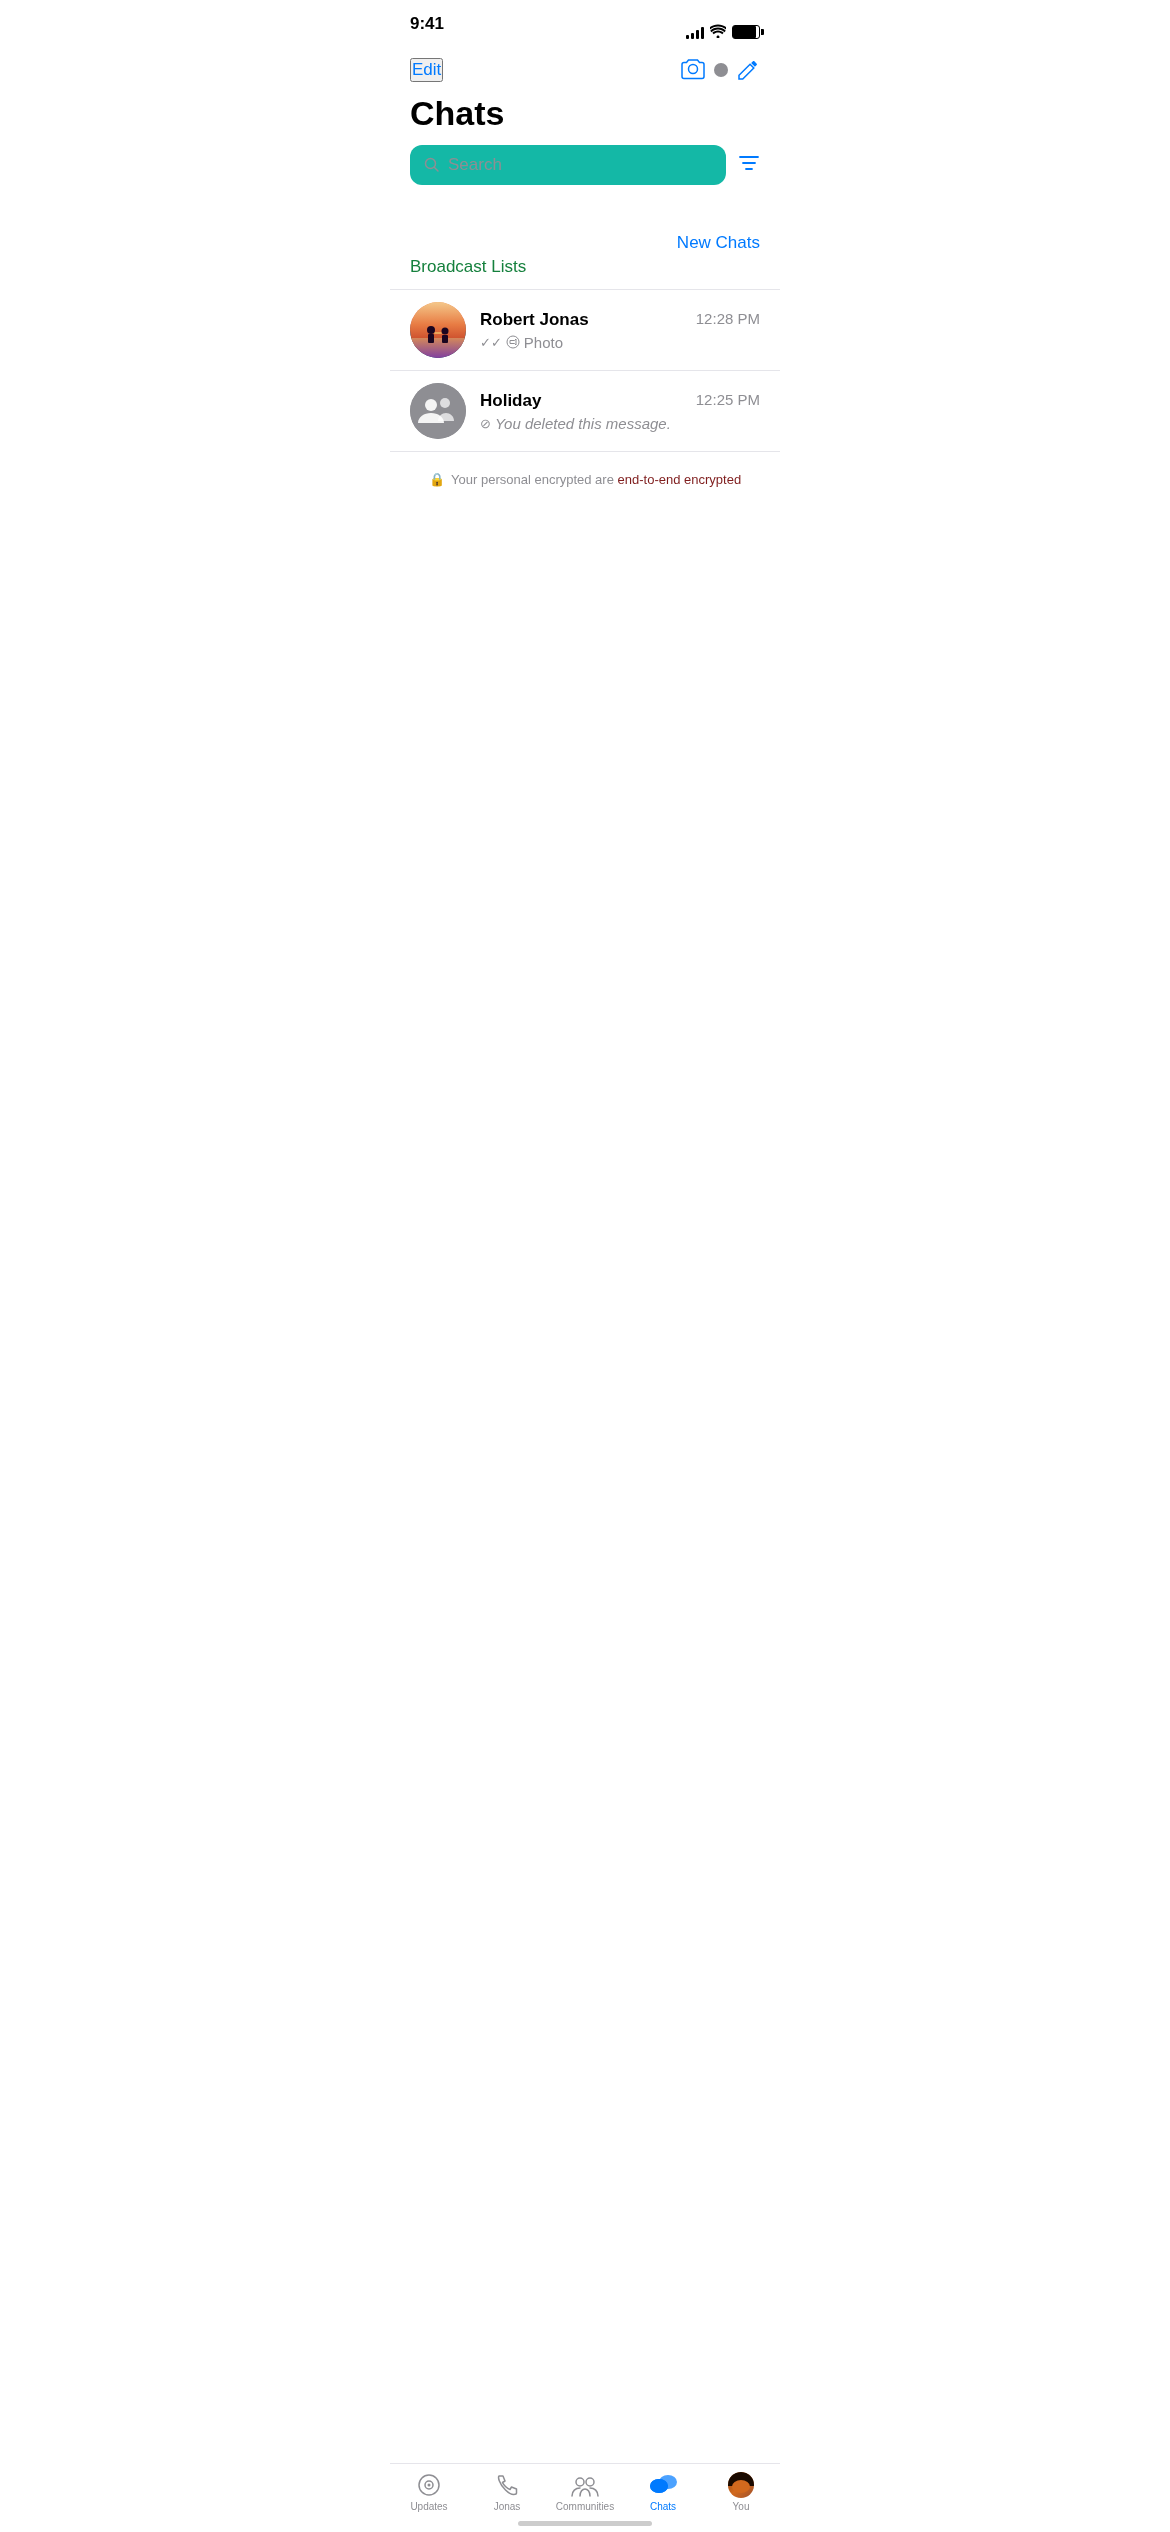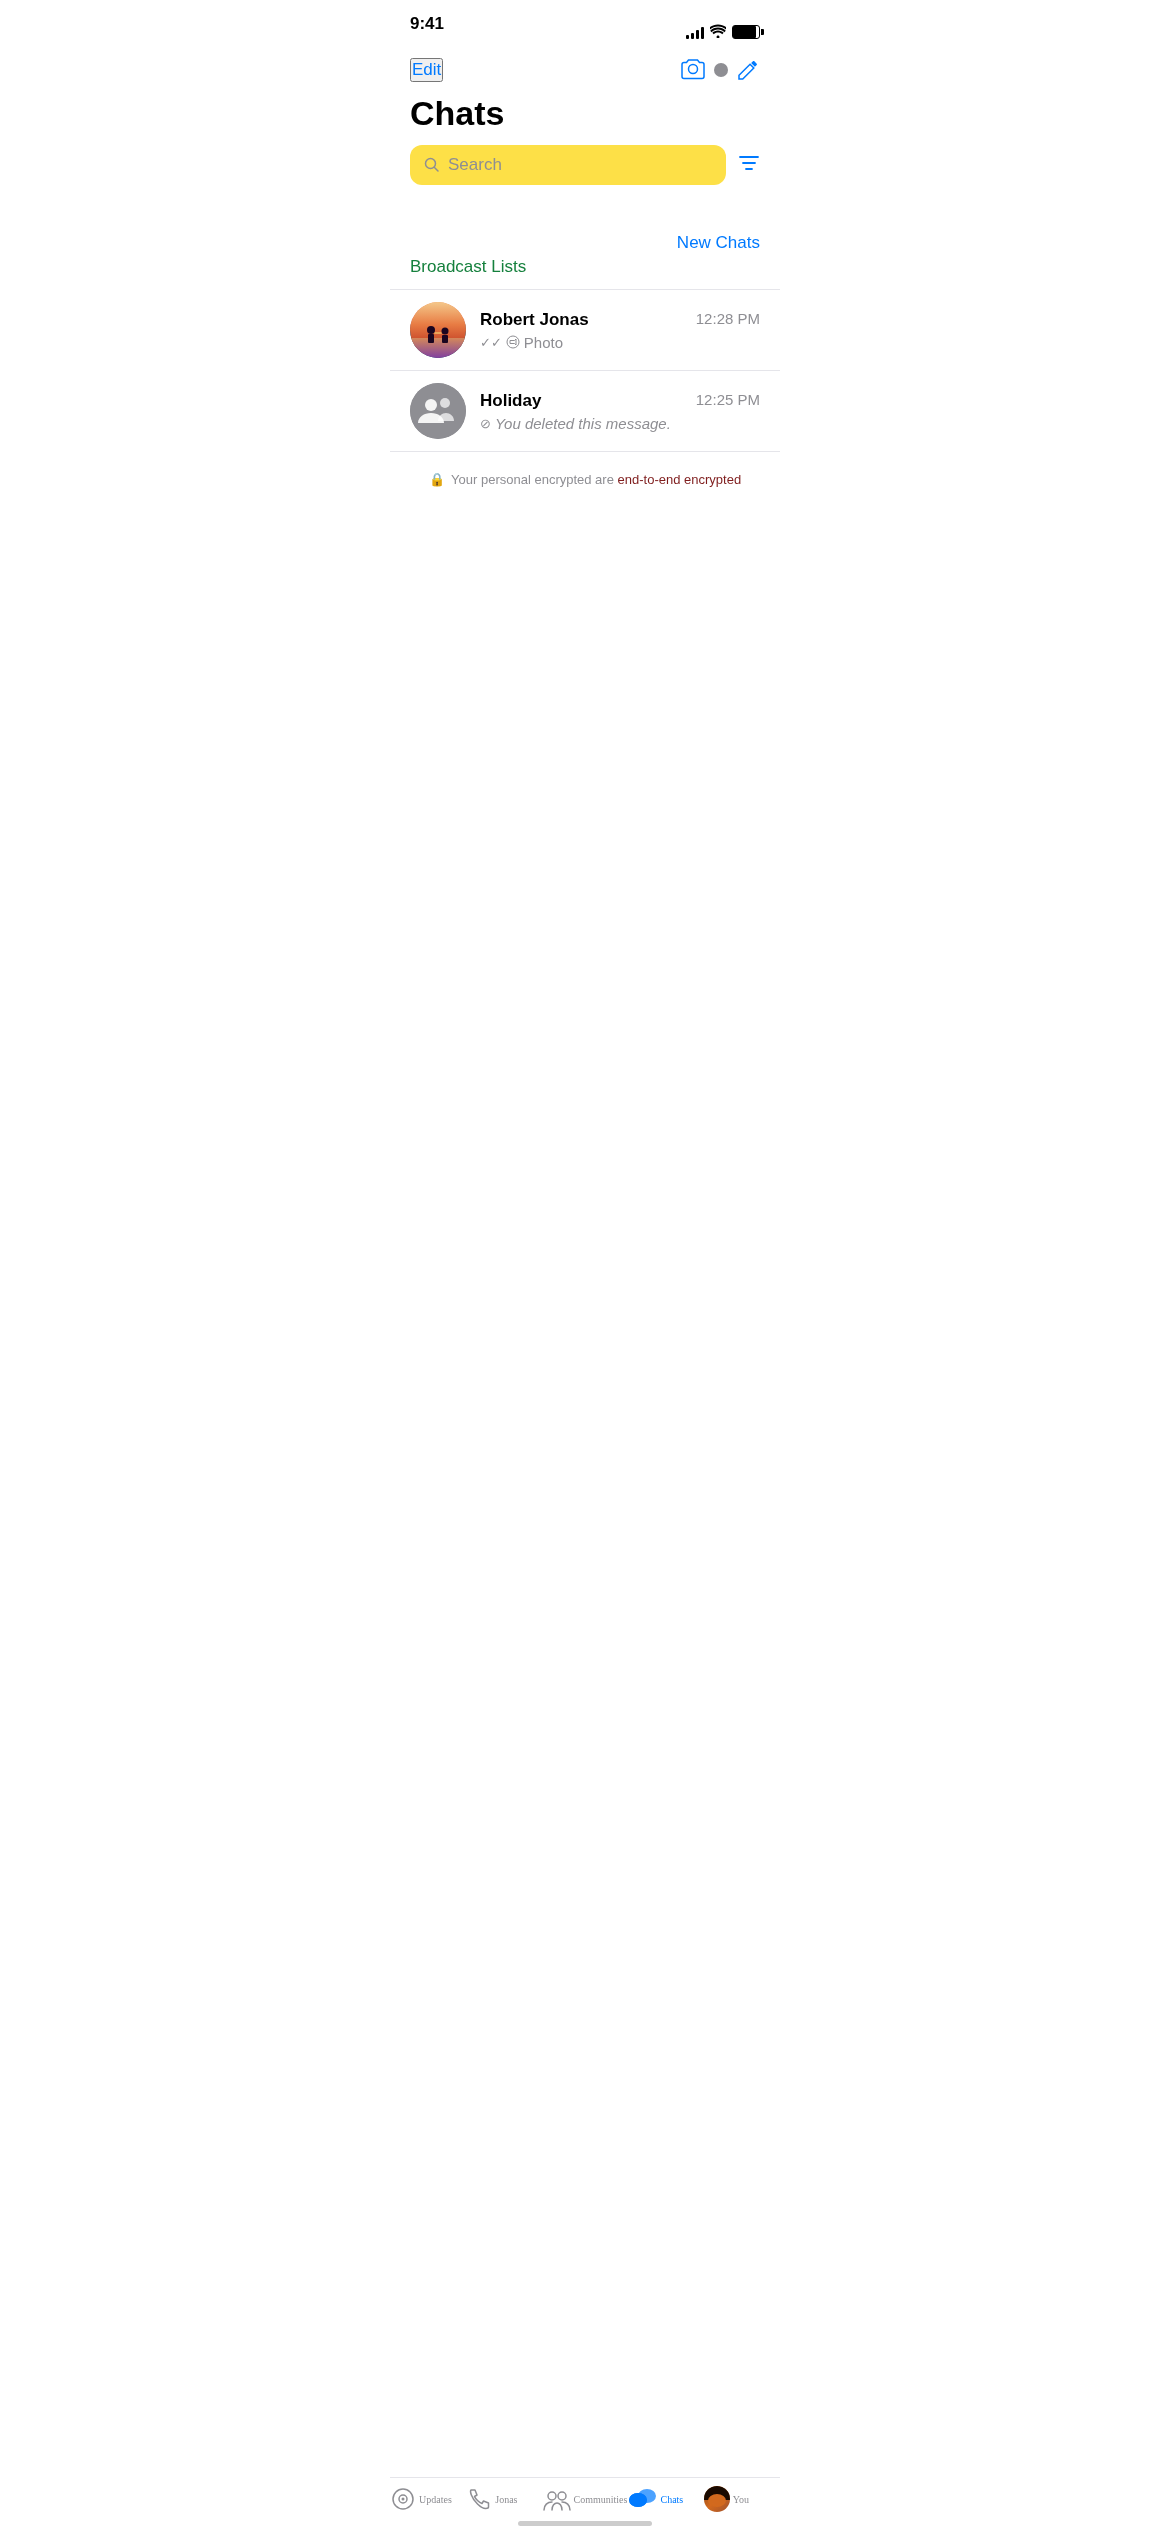--- a/index.html
+++ b/index.html
@@ -134,21 +134,21 @@
       align-items: center;
       padding: 0 20px;
       gap: 12px;
       margin-bottom: 16px;
     }
 
     .search-bar {
       flex: 1;
       display: flex;
       align-items: center;
-      background: #fde047;
+      background: #14b8a6;
       border-radius: 12px;
       padding: 10px 14px;
       gap: 8px;
     }
 
     .search-input-field {
       background: none;
       border: none;
       outline: none;
       font-size: 17px;
@@ -311,26 +311,25 @@
       border-top: 0.5px solid #E5E5EA;
       display: flex;
       justify-content: space-around;
       align-items: flex-start;
       padding: 8px 0 20px 0;
       backdrop-filter: blur(20px);
     }
 
     .tab-item {
       display: flex;
-      flex-direction: row;
+      flex-direction: column;
       align-items: center;
       gap: 3px;
       cursor: pointer;
       flex: 1;
-      font-family: Liberation Serif, serif;
     }
 
     .tab-icon {
       font-size: 24px;
       color: #8E8E93;
     }
 
     .tab-icon.active {
       color: #007AFF;
     }

